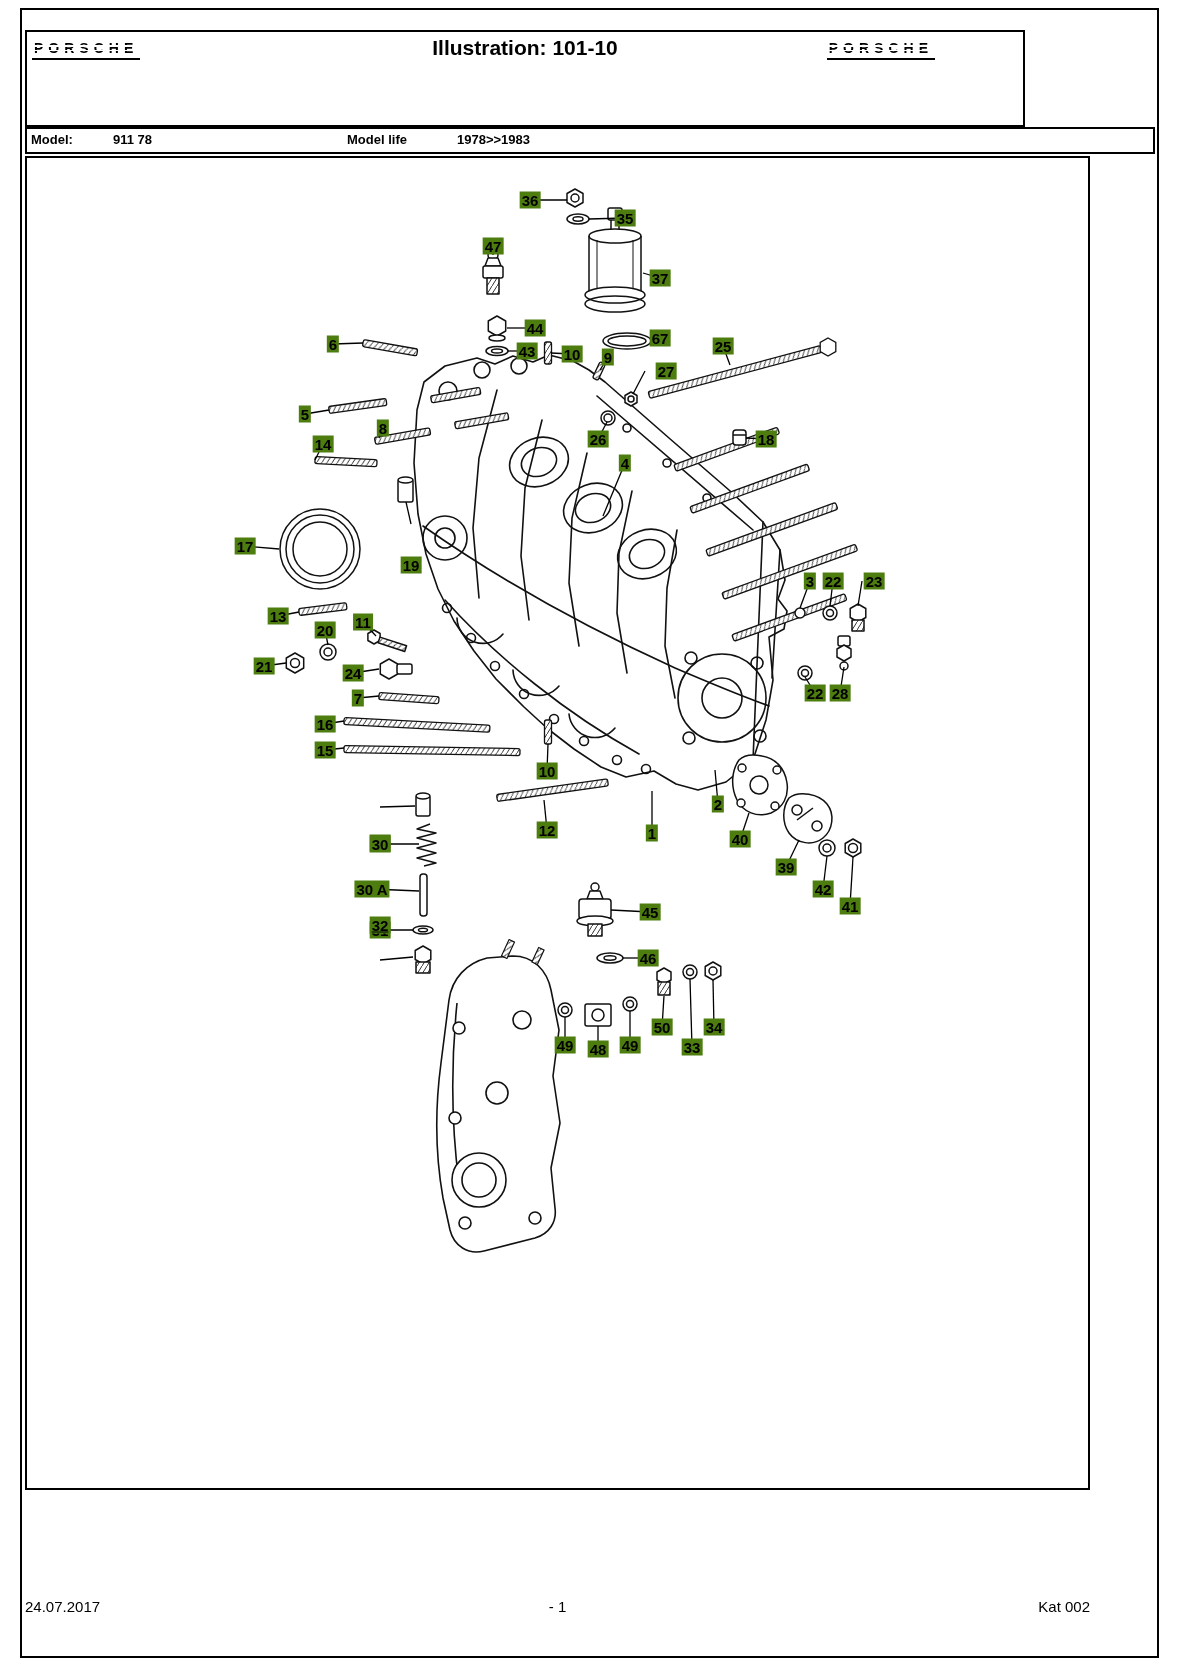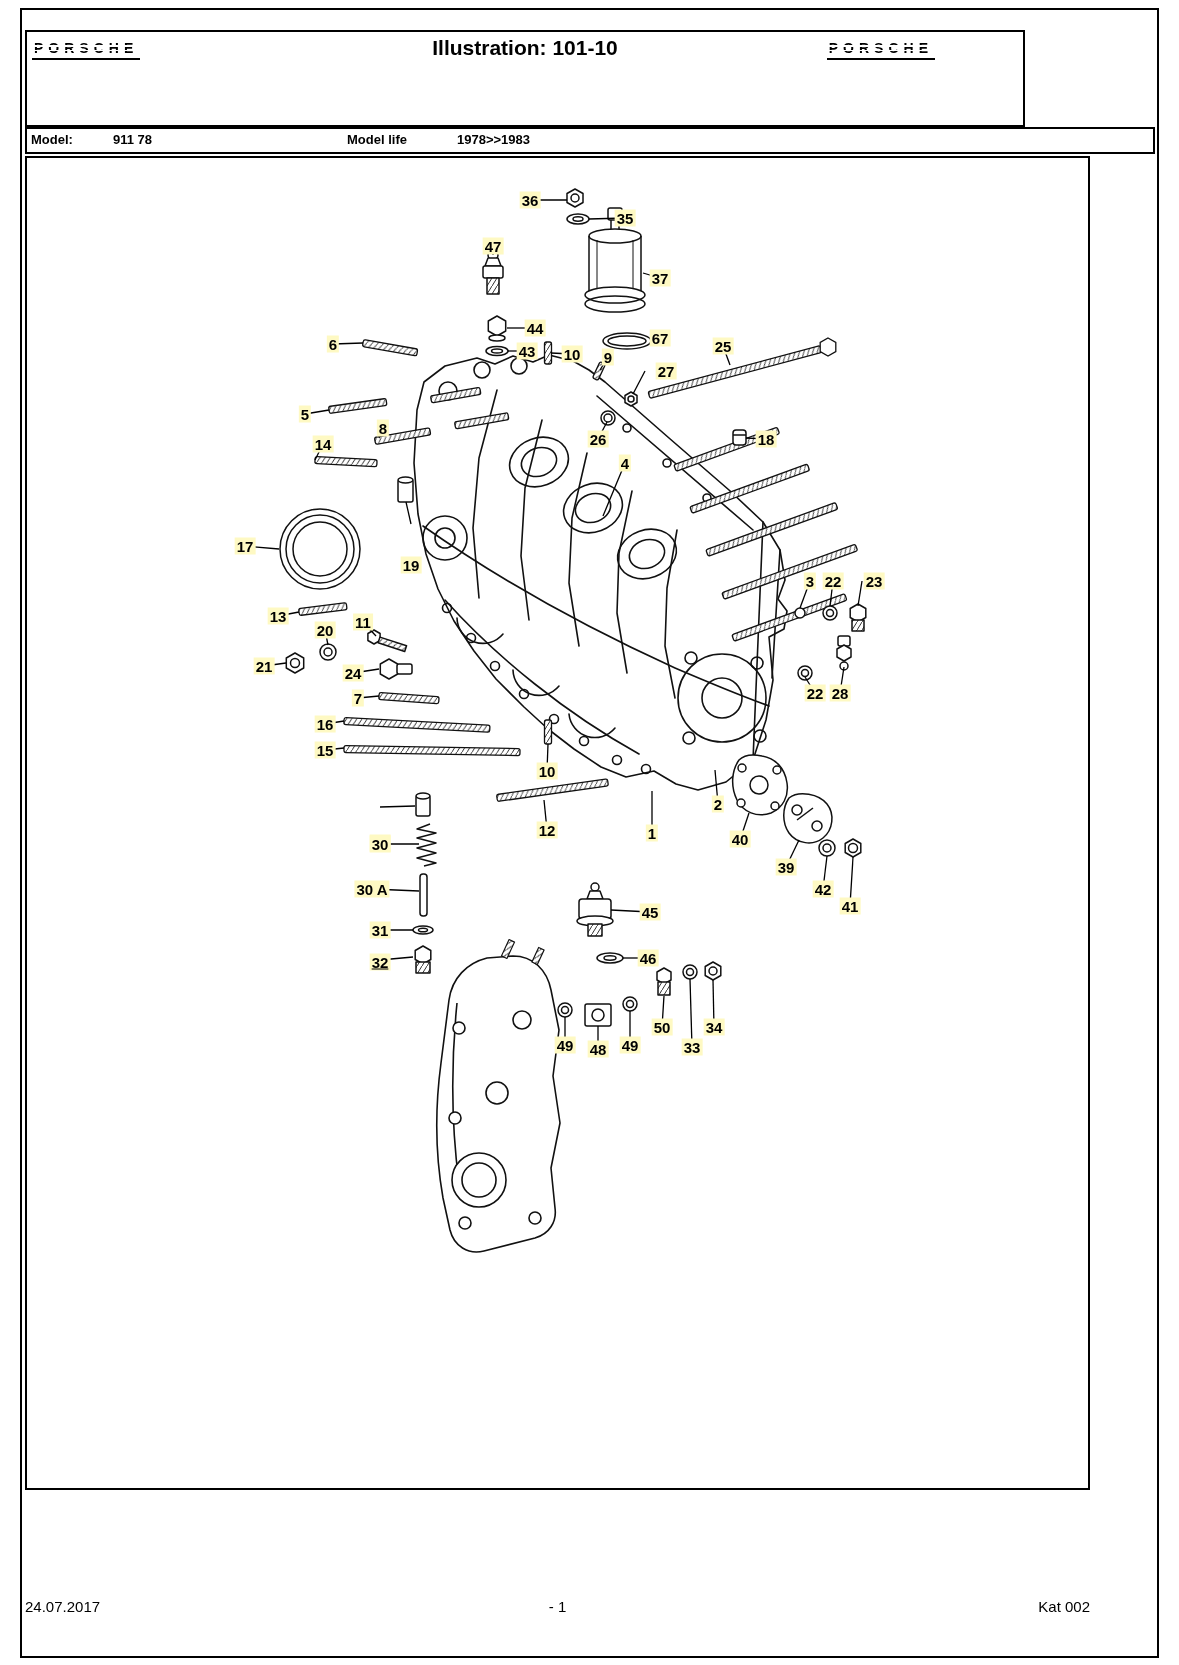--- a/index.html
+++ b/index.html
@@ -30,21 +30,21 @@
   .m-value { left:86px; }
   .l-label { left:320px; }
   .l-value { left:430px; }
 
   .illus-box { position:absolute; left:25px; top:156px; width:1065px; height:1334px; border:2px solid #000; background:#fff; overflow:hidden; }
   #engine-art, #leader-lines, #callout-layer { position:absolute; left:0; top:0; }
   #callout-layer { width:1061px; height:1330px; }
   #leader-lines line { stroke:#000; stroke-width:1.3; }
   .callout {
     position:absolute; transform:translate(-50%,-50%);
-    font-weight:bold; font-size:15px; background:#fef9c3; padding:0 2px; white-space:nowrap;
+    font-weight:bold; font-size:15px; background:#4d7c0f; padding:0 2px; white-space:nowrap;
   }
 
   .footer { position:absolute; left:25px; top:1598px; width:1065px; height:22px; font-size:15px; }
   .footer span { position:absolute; top:0; white-space:nowrap; }
   .f-date { left:0; }
   .f-page { left:50%; transform:translateX(-50%); }
   .f-kat { right:0; }
 </style>
 </head>
 <body>
@@ -444,21 +444,21 @@
       <div class="callout" style="left: 520px; top: 672px;">12</div>
       <div class="callout" style="left: 625px; top: 675px;">1</div>
       <div class="callout" style="left: 713px; top: 681px;">40</div>
       <div class="callout" style="left: 353px; top: 686px;">30</div>
       <div class="callout" style="left: 759px; top: 709px;">39</div>
       <div class="callout" style="left: 796px; top: 731px;">42</div>
       <div class="callout" style="left: 823px; top: 748px;">41</div>
       <div class="callout" style="left: 345px; top: 731px; text-align: center;">30 A</div>
       <div class="callout" style="left: 353px; top: 772px;">31</div>
       <div class="callout" style="left: 623px; top: 754px;">45</div>
-      <div class="callout" style="left: 353px; top: 804px; text-decoration: underline;">32</div>
+      <div class="callout" style="left: 353px; top: 767px; text-decoration: underline;">32</div>
       <div class="callout" style="left: 621px; top: 800px;">46</div>
       <div class="callout" style="left: 538px; top: 887px;">49</div>
       <div class="callout" style="left: 571px; top: 891px;">48</div>
       <div class="callout" style="left: 603px; top: 887px;">49</div>
       <div class="callout" style="left: 635px; top: 869px;">50</div>
       <div class="callout" style="left: 665px; top: 889px;">33</div>
       <div class="callout" style="left: 687px; top: 869px;">34</div>
     </div>
 </div>
 

